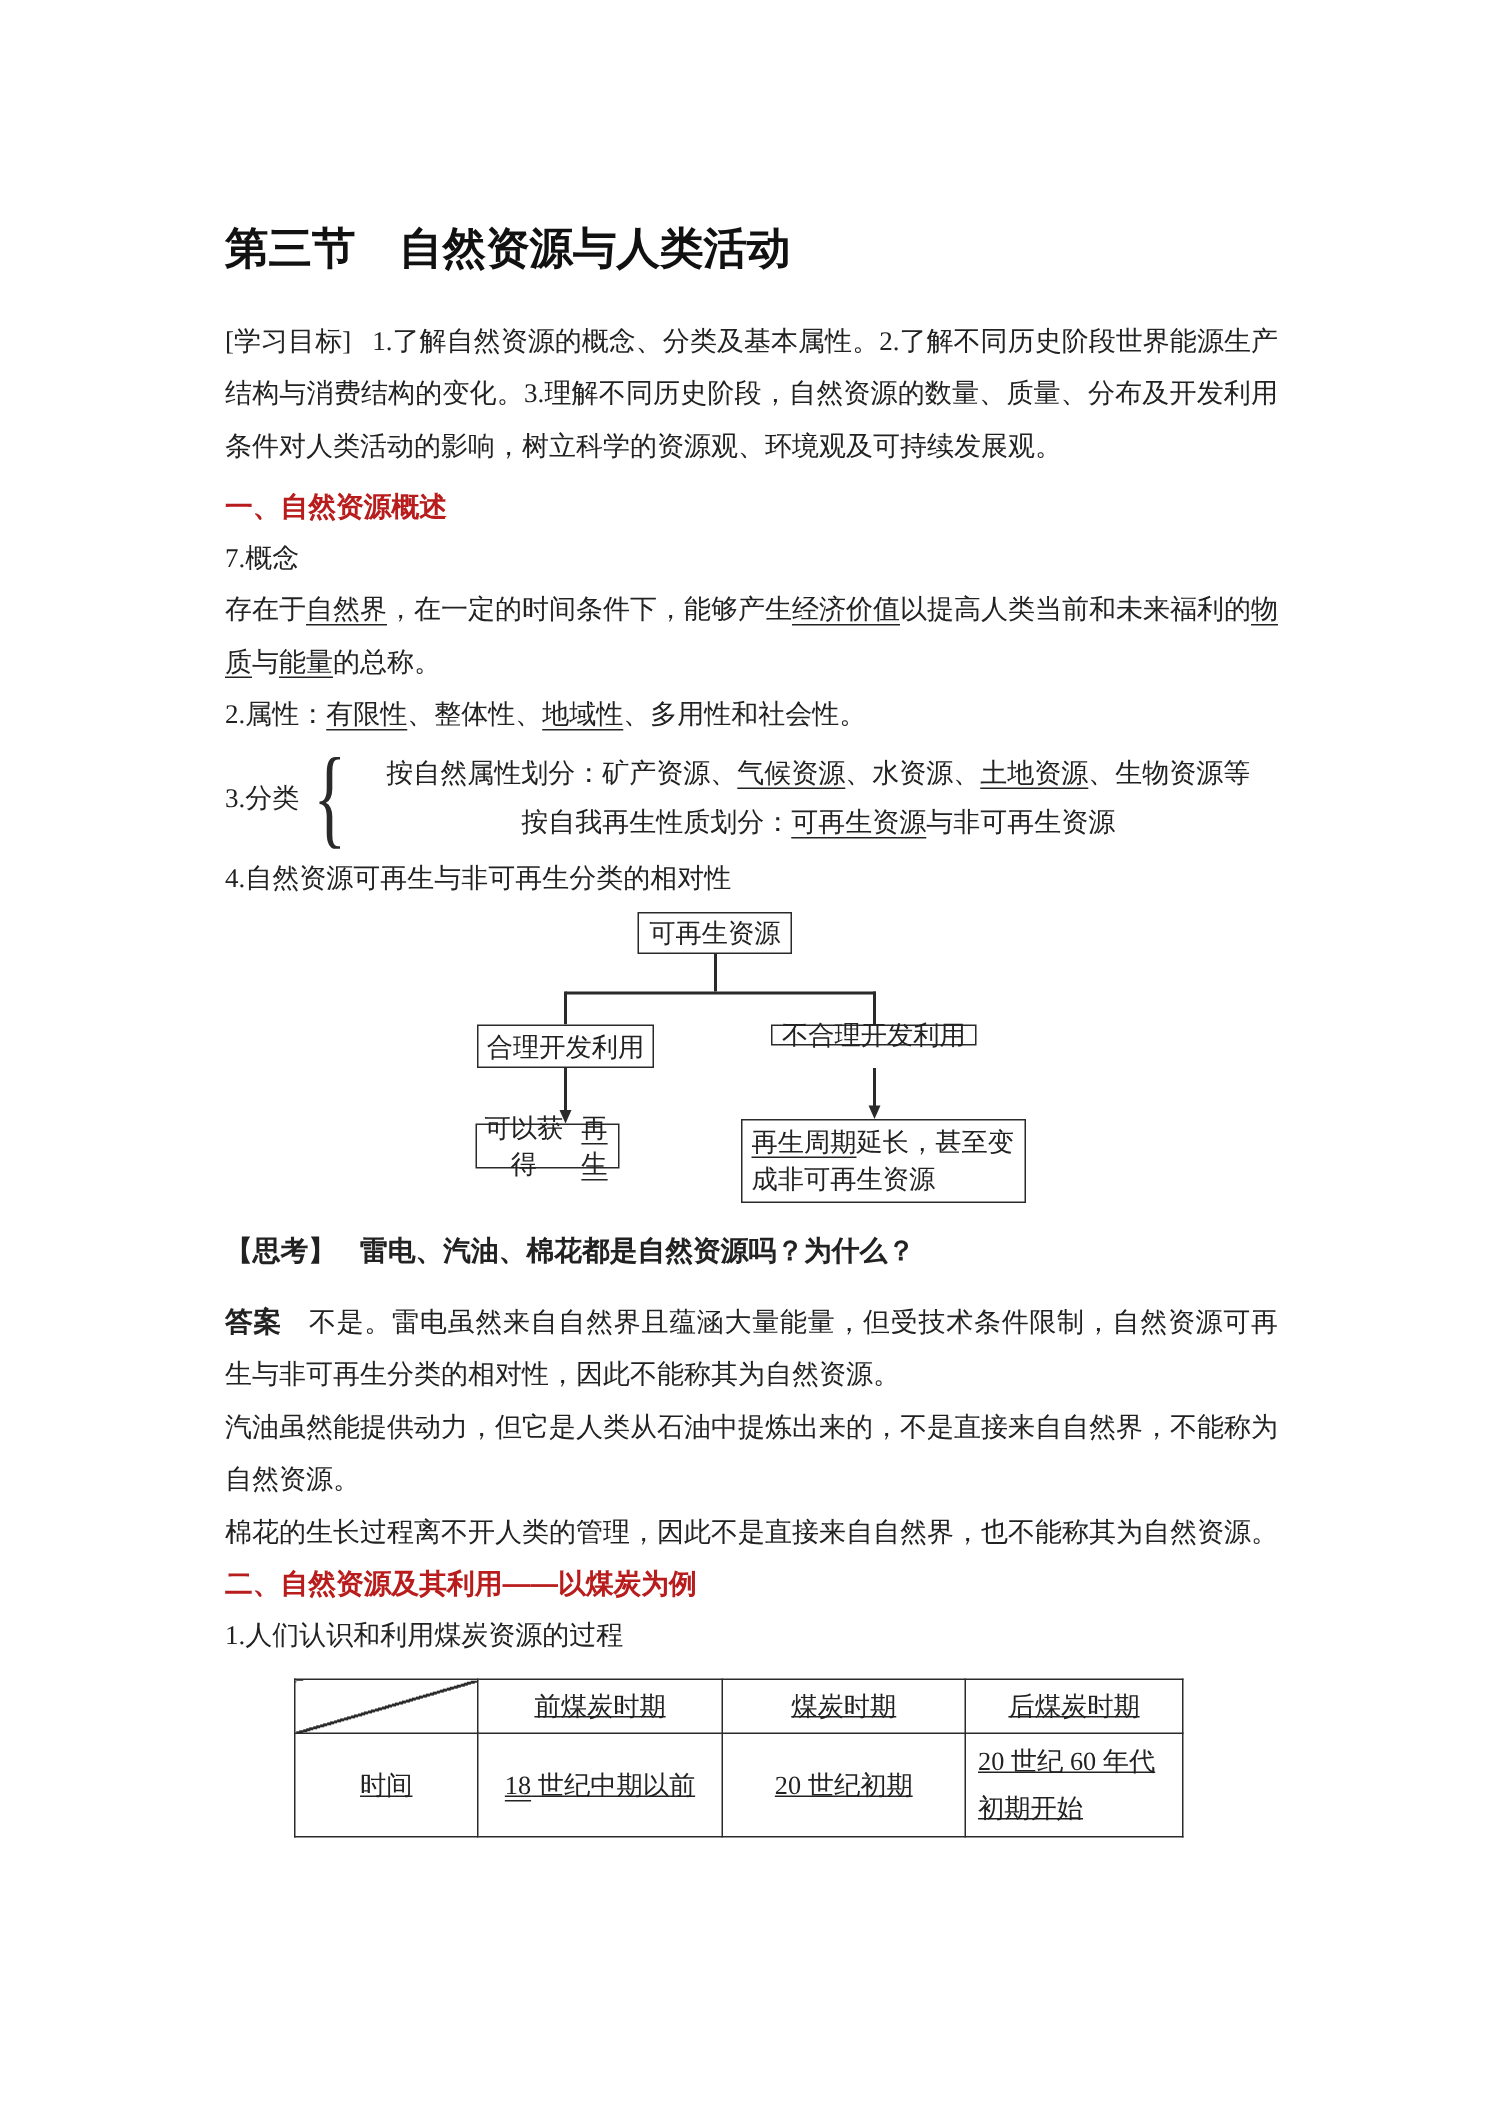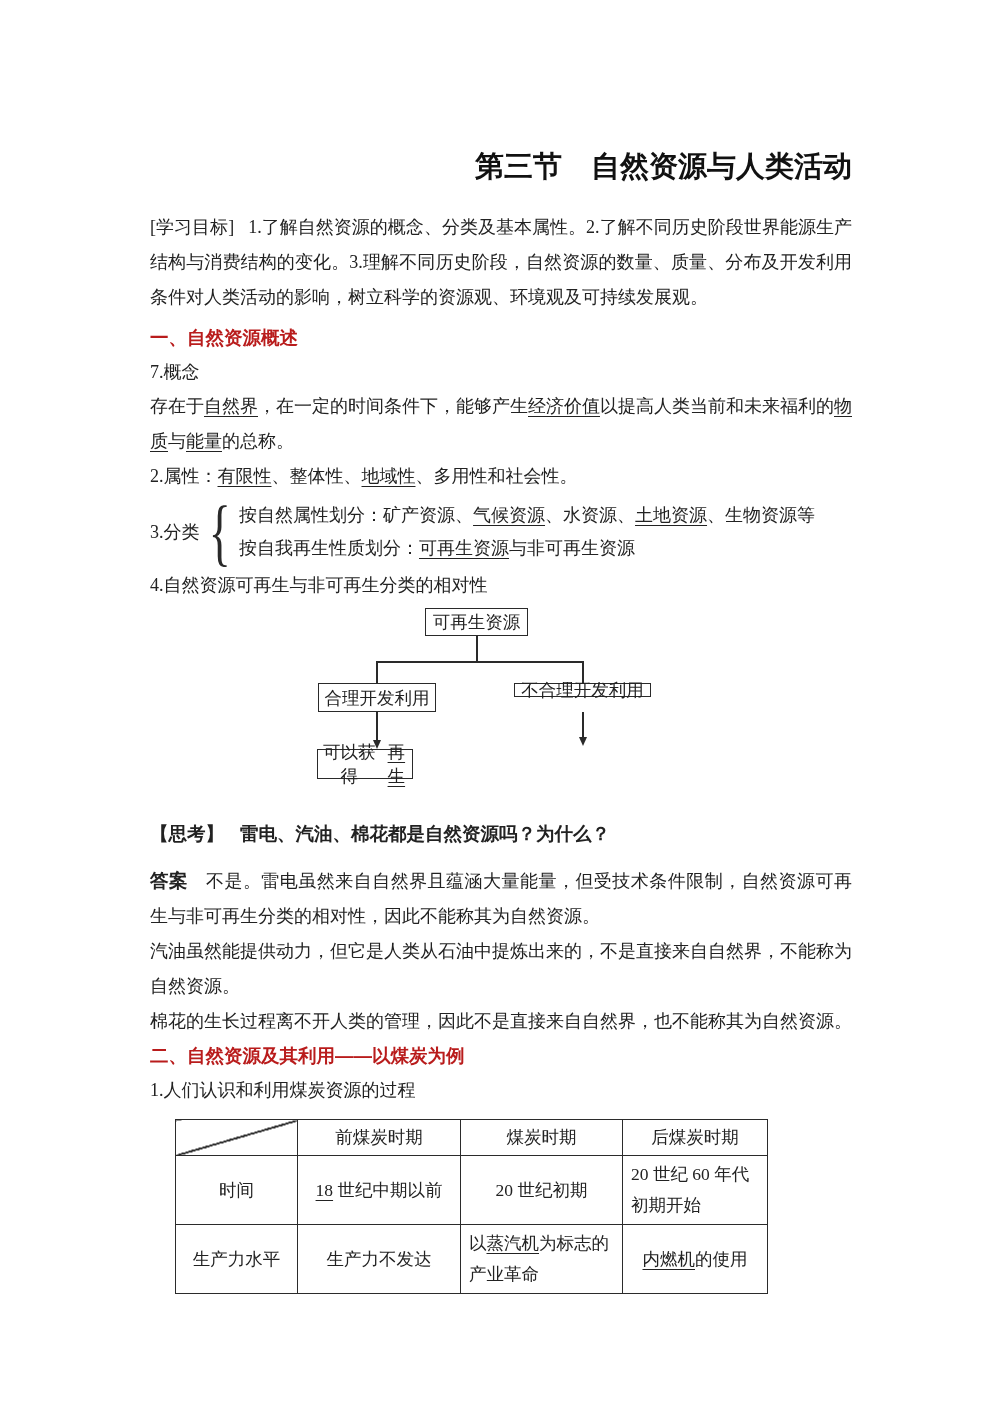--- a/index.html
+++ b/index.html
@@ -7,21 +7,21 @@
   .page {
     position:relative; width:1000px; height:1414px; background:#ffffff;
     color:#222; overflow:hidden;
     font-family:"Liberation Serif","DejaVu Serif",serif;
     font-size:18px;
   }
   .content { padding:148px 148px 0 150px; }
   .u { text-decoration:underline; text-underline-offset:4px; text-decoration-thickness:1.2px; }
 
   .title {
-    text-align:right; font-family:"Liberation Sans","DejaVu Sans",sans-serif;
+    text-align:left; font-family:"Liberation Sans","DejaVu Sans",sans-serif;
     font-weight:bold; font-size:29px; line-height:36px; color:#111;
   }
   .para { line-height:35px; text-align:justify; }
   .objectives { margin-top:26px; }
   .obj-label { margin-right:14px; }
 
   .h-sans {
     font-family:"Liberation Sans","DejaVu Sans",sans-serif;
     font-weight:bold; font-size:18.5px; line-height:34px; color:#b91c1c;
   }
@@ -29,21 +29,21 @@
   .line34 { line-height:34px; }
   .line35 { line-height:35px;font-family:Liberation Serif, serif; }
 
   .classify { display:flex; align-items:center; margin-top:2px; height:72px; }
   .classify-label { flex:0 0 auto; }
   .brace {
     flex:0 0 auto; font-size:74px; font-weight:200; line-height:72px;
     transform:scaleX(0.62); color:#2a2a2a; margin:0 2px 0 2px;
   }
   .classify-lines { flex:1 1 auto; }
-  .classify-lines > div { line-height:33px; }
+  .classify-lines > div { line-height:33px;text-align:center; }
 
   
   .flowchart { position:relative; margin-top:2px; margin-left:0; width:702px; height:202px; }
   .fbox {
     position:absolute; border:1.6px solid #2a2a2a; background:#fff;
     display:flex; align-items:center; justify-content:center;
     font-size:17.5px; line-height:24px; text-align:center;
   }
   .fbox.multiline { justify-content:flex-start; text-align:left; padding:2px 6px; line-height:25px; display:block; }
   .fline { position:absolute; background:#2a2a2a; }
@@ -52,21 +52,21 @@
     border-left:4.5px solid transparent; border-right:4.5px solid transparent;
     border-top:9px solid #2a2a2a;
   }
 
   .think { margin-top:10px; font-family:"Liberation Sans","DejaVu Sans",sans-serif; font-weight:bold; font-size:18.5px; line-height:35px; }
   .think-label { margin-right:16px; }
   .answer1 { margin-top:12px; }
   .ans-label { font-family:"Liberation Sans","DejaVu Sans",sans-serif; font-weight:bold; font-size:18.5px; margin-right:18px; }
 
   
-  .coal-table { border-collapse:collapse; margin-left:25px; margin-top:12px; table-layout:fixed; }
+  .coal-table { border-collapse:collapse; margin-left:46px; margin-top:12px; table-layout:fixed;text-decoration:underline; }
   .coal-table td {
     border:1.8px solid #2b2b2b; font-size:17.5px; line-height:31px;
     text-align:center; vertical-align:middle; background:#fff;
   }
   .coal-table .c0 { width:122px; } .coal-table .c1 { width:163px; }
   .coal-table .c2 { width:162px; } .coal-table .c3 { width:145px; }
   .coal-table tr.hdr td { height:36px; }
   .coal-table tr.body td { height:69px; }
   .coal-table td.left { text-align:left; padding:0 8px; }
   .coal-table td.diag {
@@ -119,20 +119,21 @@
 
       <div class="fline" style="left:226px; top:108px; width:2px; height:29px;"></div>
       <div class="arrowhead" style="left:222.5px; top:136px;"></div>
       <div class="fline" style="left:432px; top:108px; width:2px; height:26px;"></div>
       <div class="arrowhead" style="left:428.5px; top:133px;"></div>
 
       <div class="fbox" style="left:167px; top:145px; width:96px; height:30px;">
           <span>可以获得</span>
           <span class="u">再生</span>
         </div>
+      <div class="fbox multiline" style="left:344px; top:142px; width:190px; height:56px;"><span class="u">再生周期</span><span>延长，甚至变成非可再生资源</span></div>
     </div>
 
     <div class="think">
       <span class="think-label">【思考】</span><span>雷电、汽油、棉花都是自然资源吗？为什么？</span>
     </div>
 
     <div class="para answer1">
       <span class="ans-label">答案</span><span>不是。雷电虽然来自自然界且蕴涵大量能量，但受技术条件限制，自然资源可再生与非可再生分类的相对性，因此不能称其为自然资源。</span>
     </div>
     <div class="para">汽油虽然能提供动力，但它是人类从石油中提炼出来的，不是直接来自自然界，不能称为自然资源。</div>
@@ -149,23 +150,17 @@
         <td class="c1">前煤炭时期</td>
         <td class="c2">煤炭时期</td>
         <td class="c3">后煤炭时期</td>
       </tr>
       <tr class="body">
         <td class="c0">时间</td>
         <td class="c1"><span class="u">18</span><span> 世纪中期以前</span></td>
         <td class="c2"><span>20 世纪初期</span></td>
         <td class="c3 left"><span>20 世纪 60 年代初期开始</span></td>
       </tr>
-      <tr class="body">
-        <td class="c0">生产力水平</td>
-        <td class="c1"><span>生产力不发达</span></td>
-        <td class="c2 left"><span>以</span><span class="u">蒸汽机</span><span>为标志的产业革命</span></td>
-        <td class="c3"><span class="u">内燃机</span><span>的使用</span></td>
-      </tr>
     </tbody>
       </table>
 
   </div>
 </div>
 
 </body></html>

